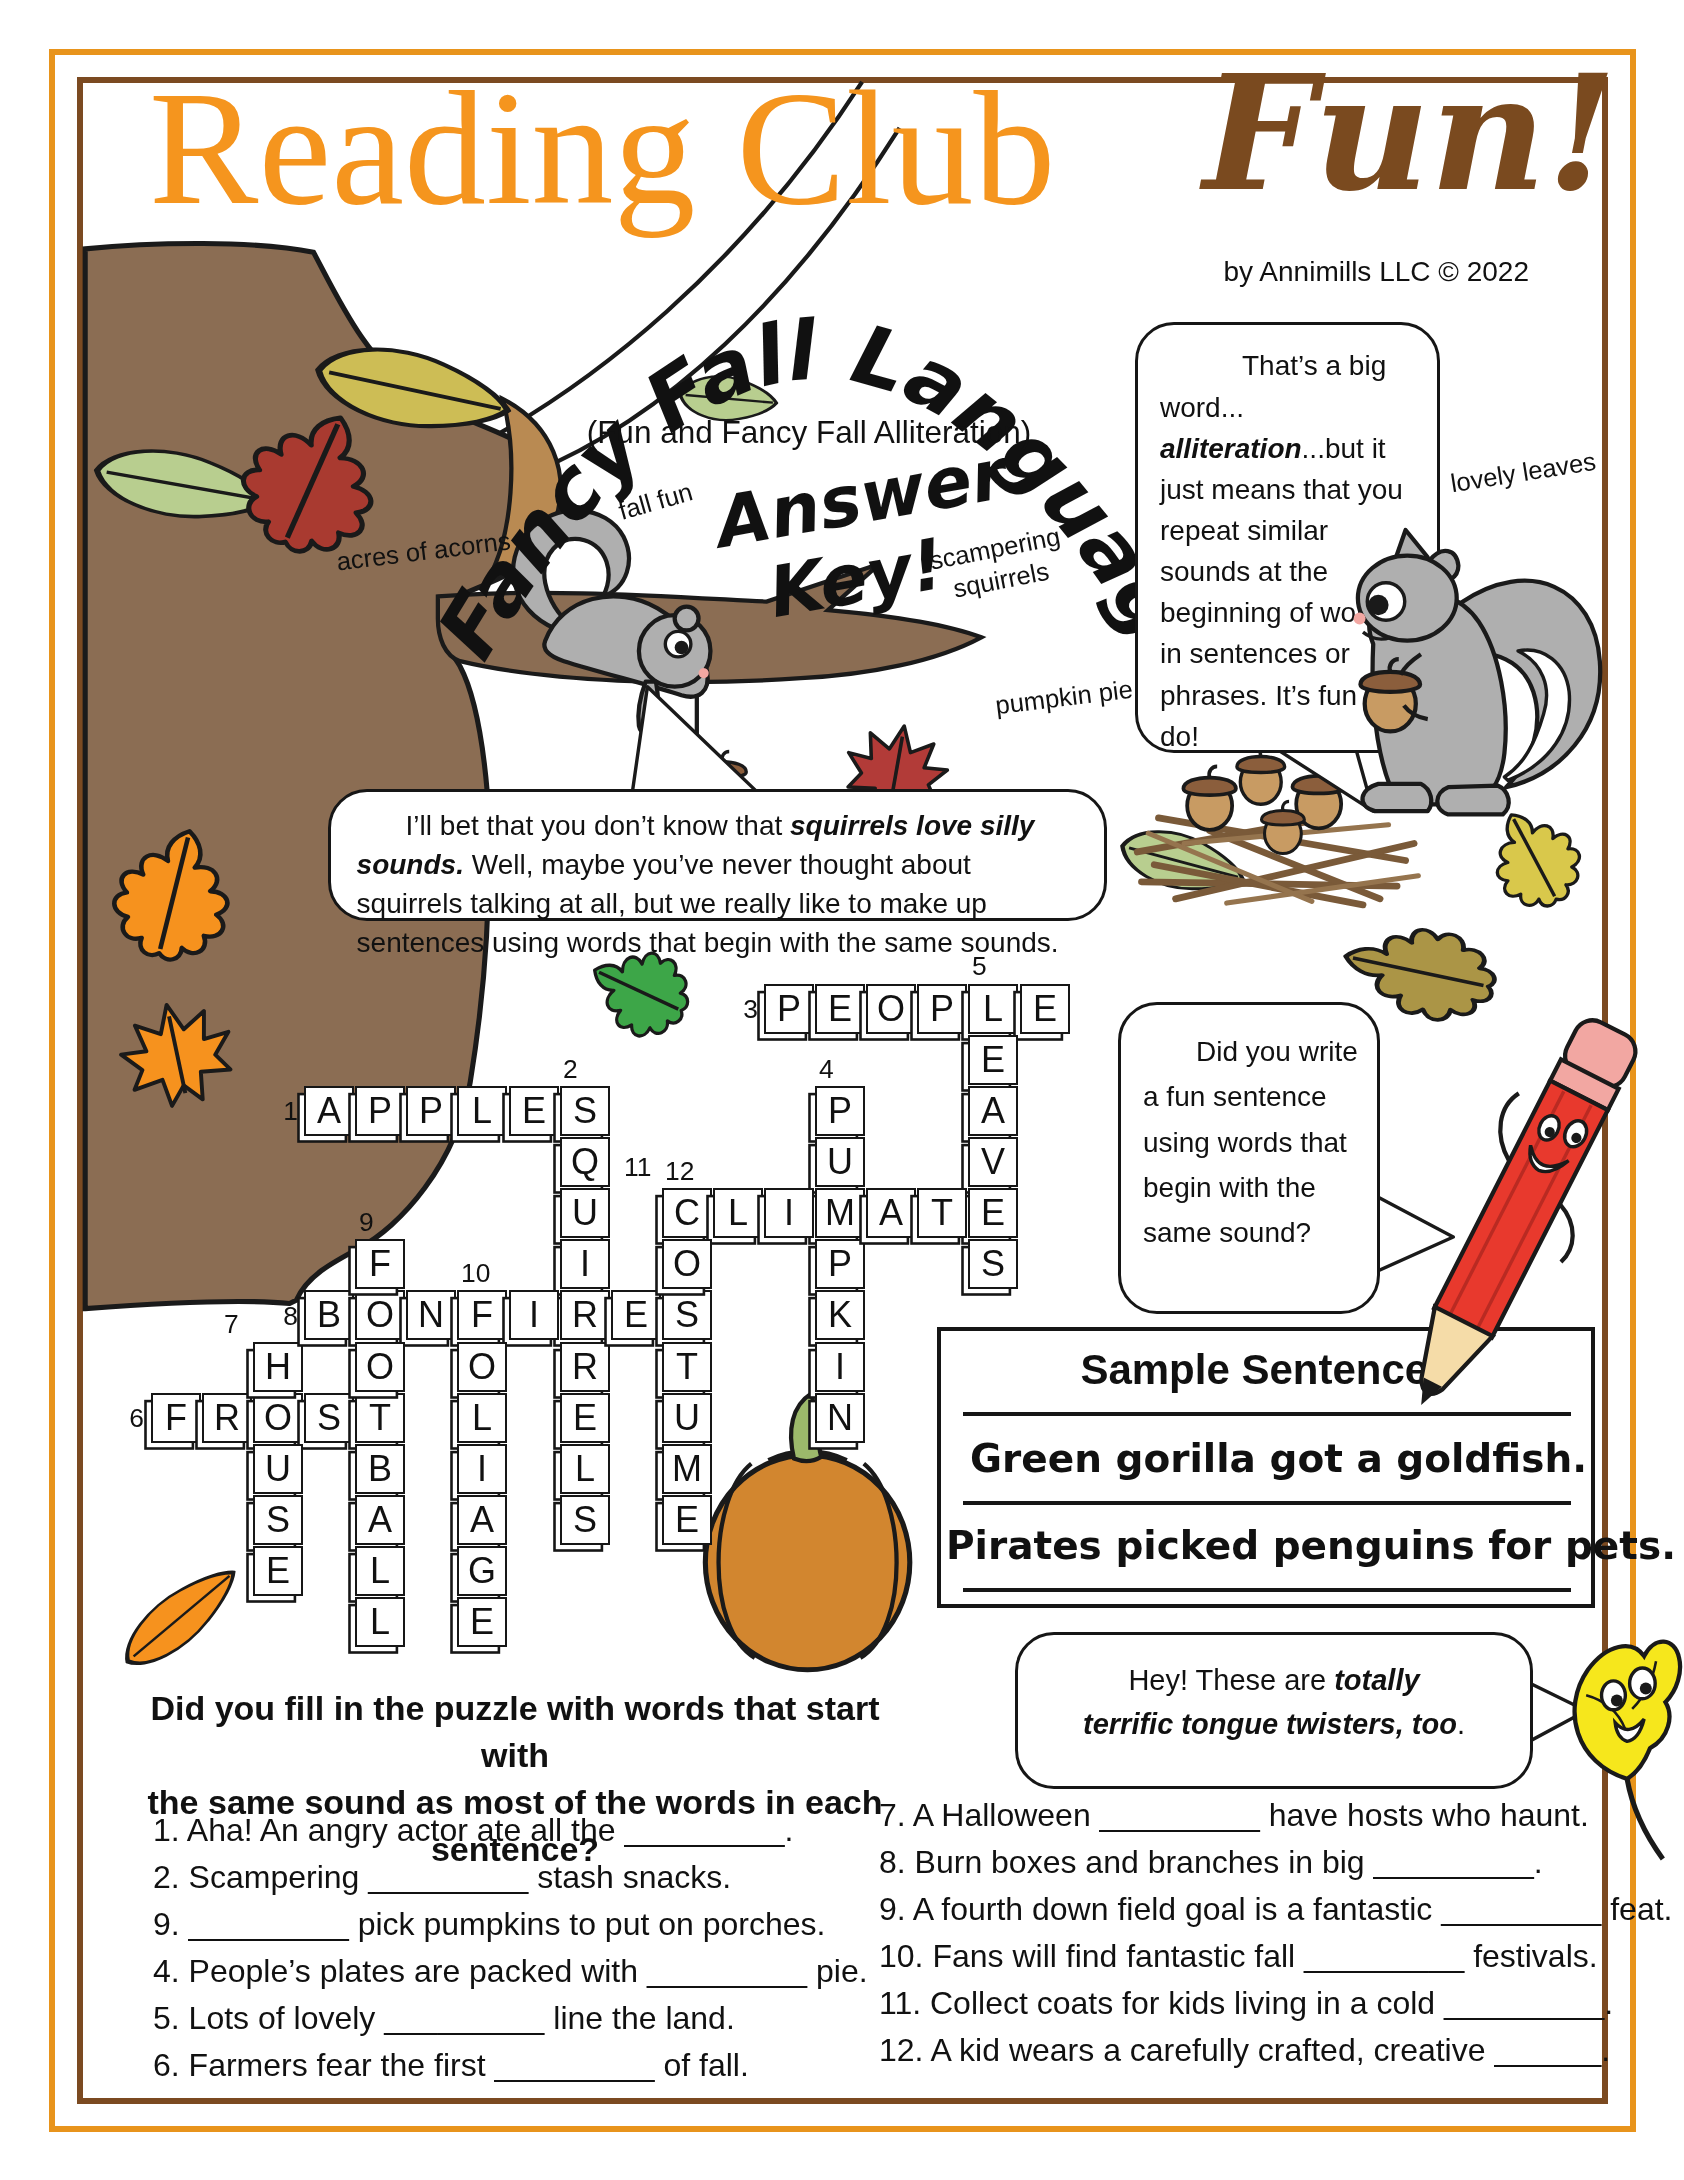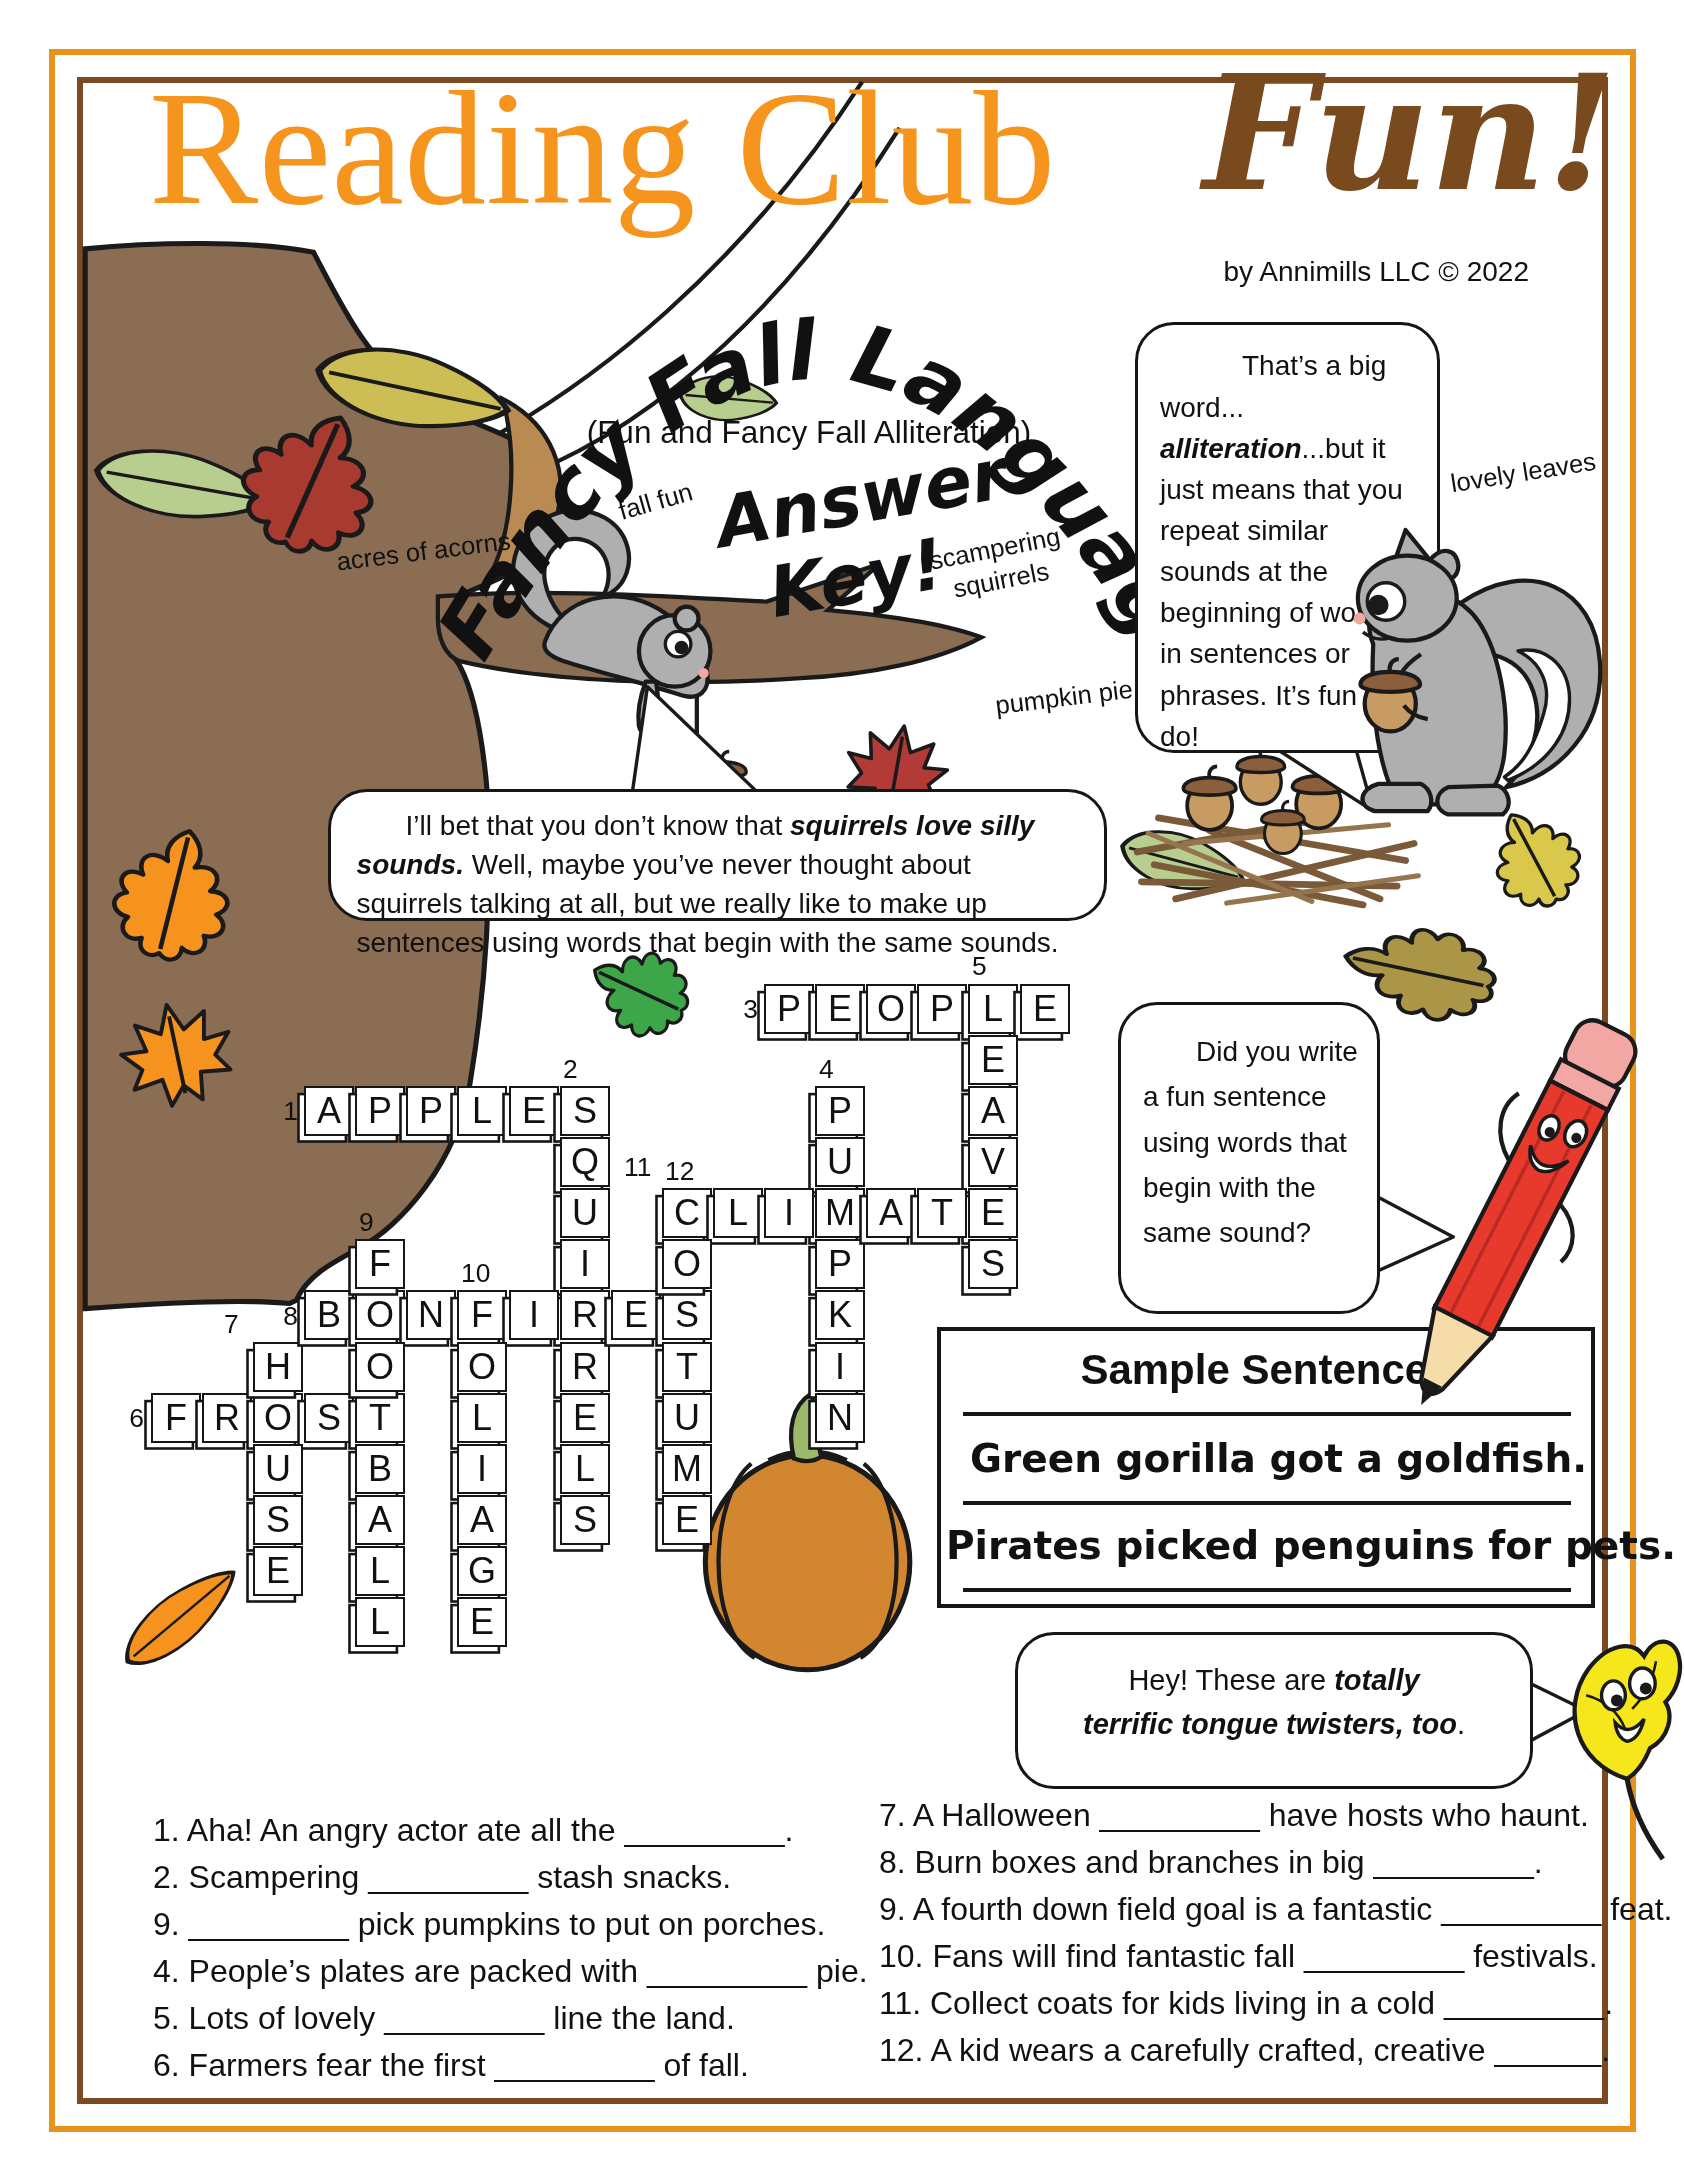--- a/index.html
+++ b/index.html
@@ -185,20 +185,24 @@
   <div class="bubble bub-tongue"><span>Hey! These are </span><b><i>totally</i></b><br><b><i>terrific tongue twisters, too</i></b><span>.</span></div>
 
   <div class="abs sample-box"></div>
   <div class="abs sample-title">Sample Sentences</div>
   <div class="sample-line" style="top:1412px;"></div>
   <div class="abs sample-sent" style="top:1436px;">Green gorilla got a goldfish.</div>
   <div class="sample-line" style="top:1501px;"></div>
   <div class="abs sample-sent" style="top:1523px;">Pirates picked penguins for pets.</div>
   <div class="sample-line" style="top:1588px;"></div>
 
+  <div class="abs question">
+    <div>Did you fill in the puzzle with words that start with</div>
+    <div>the same sound as most of the words in each sentence?</div>
+  </div>
   <div class="clues clues-left" id="clues-left">
       <div>1. Aha! An angry actor ate all the _________.</div>
       <div>2. Scampering _________ stash snacks.</div>
       <div>9. _________ pick pumpkins to put on porches.</div>
       <div>4. People’s plates are packed with _________ pie.</div>
       <div>5. Lots of lovely _________ line the land.</div>
       <div>6. Farmers fear the first _________ of fall.</div>
     </div>
   <div class="clues clues-right" id="clues-right">
       <div>7. A Halloween _________ have hosts who haunt.</div>

